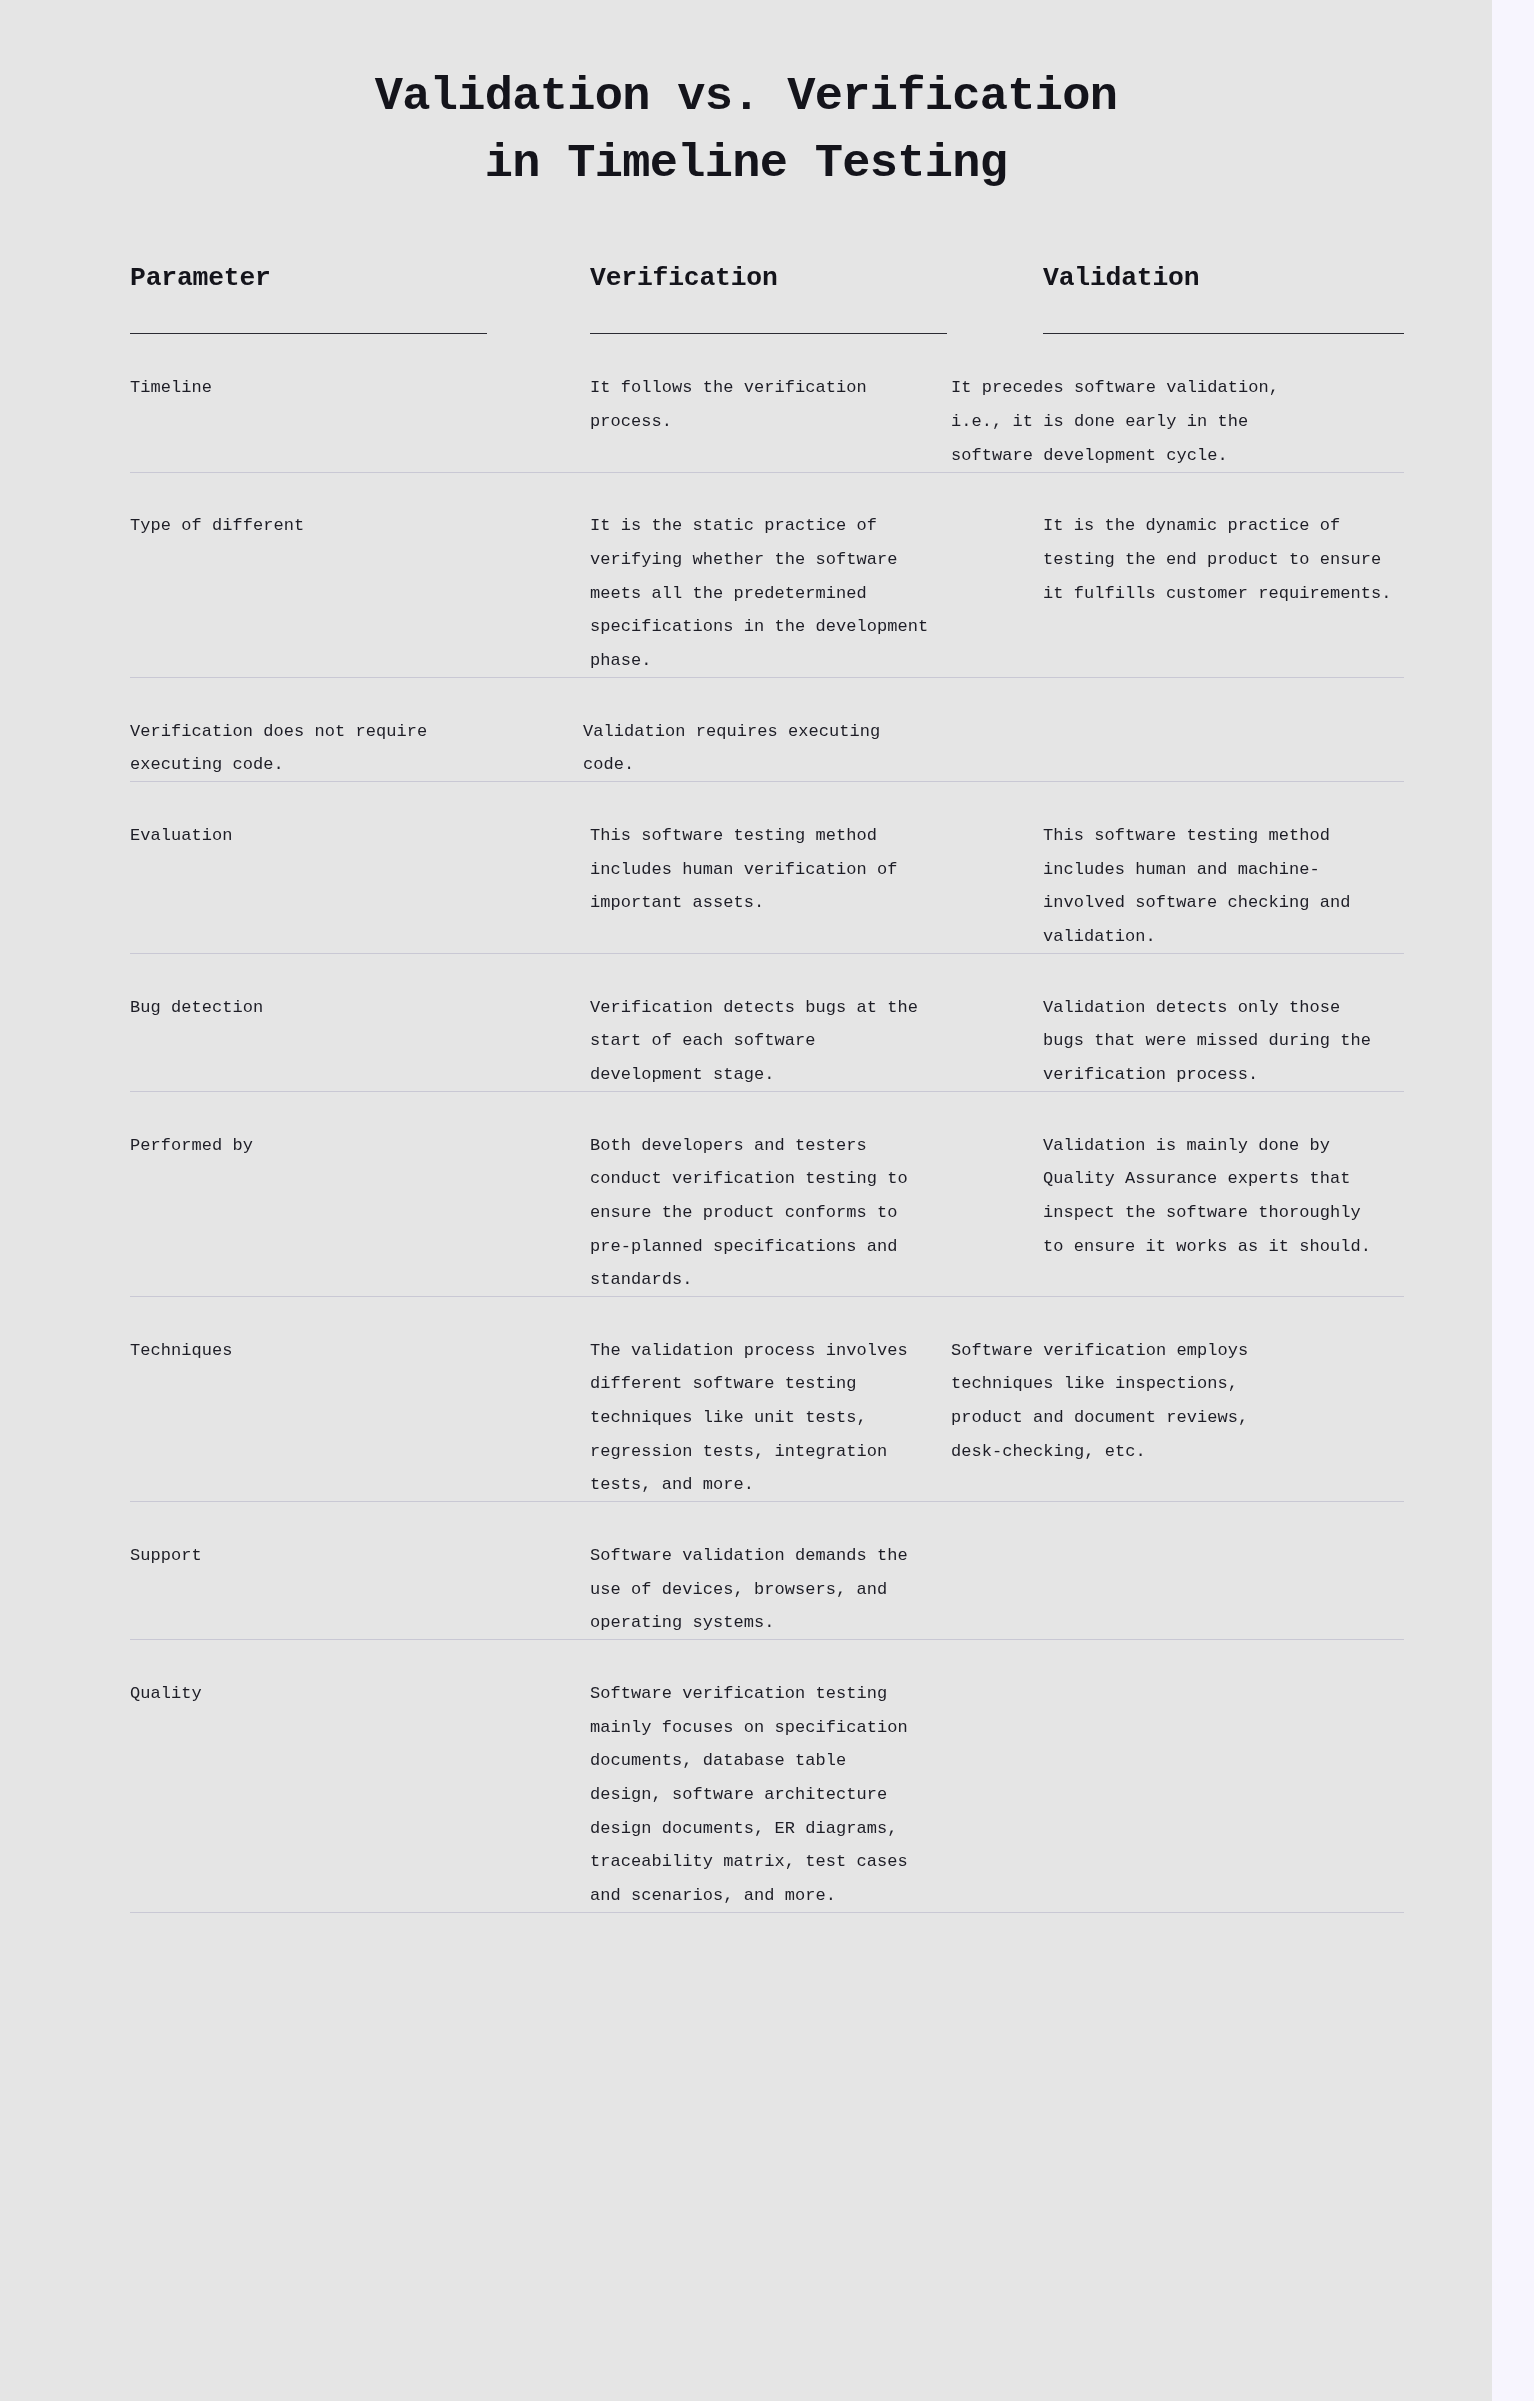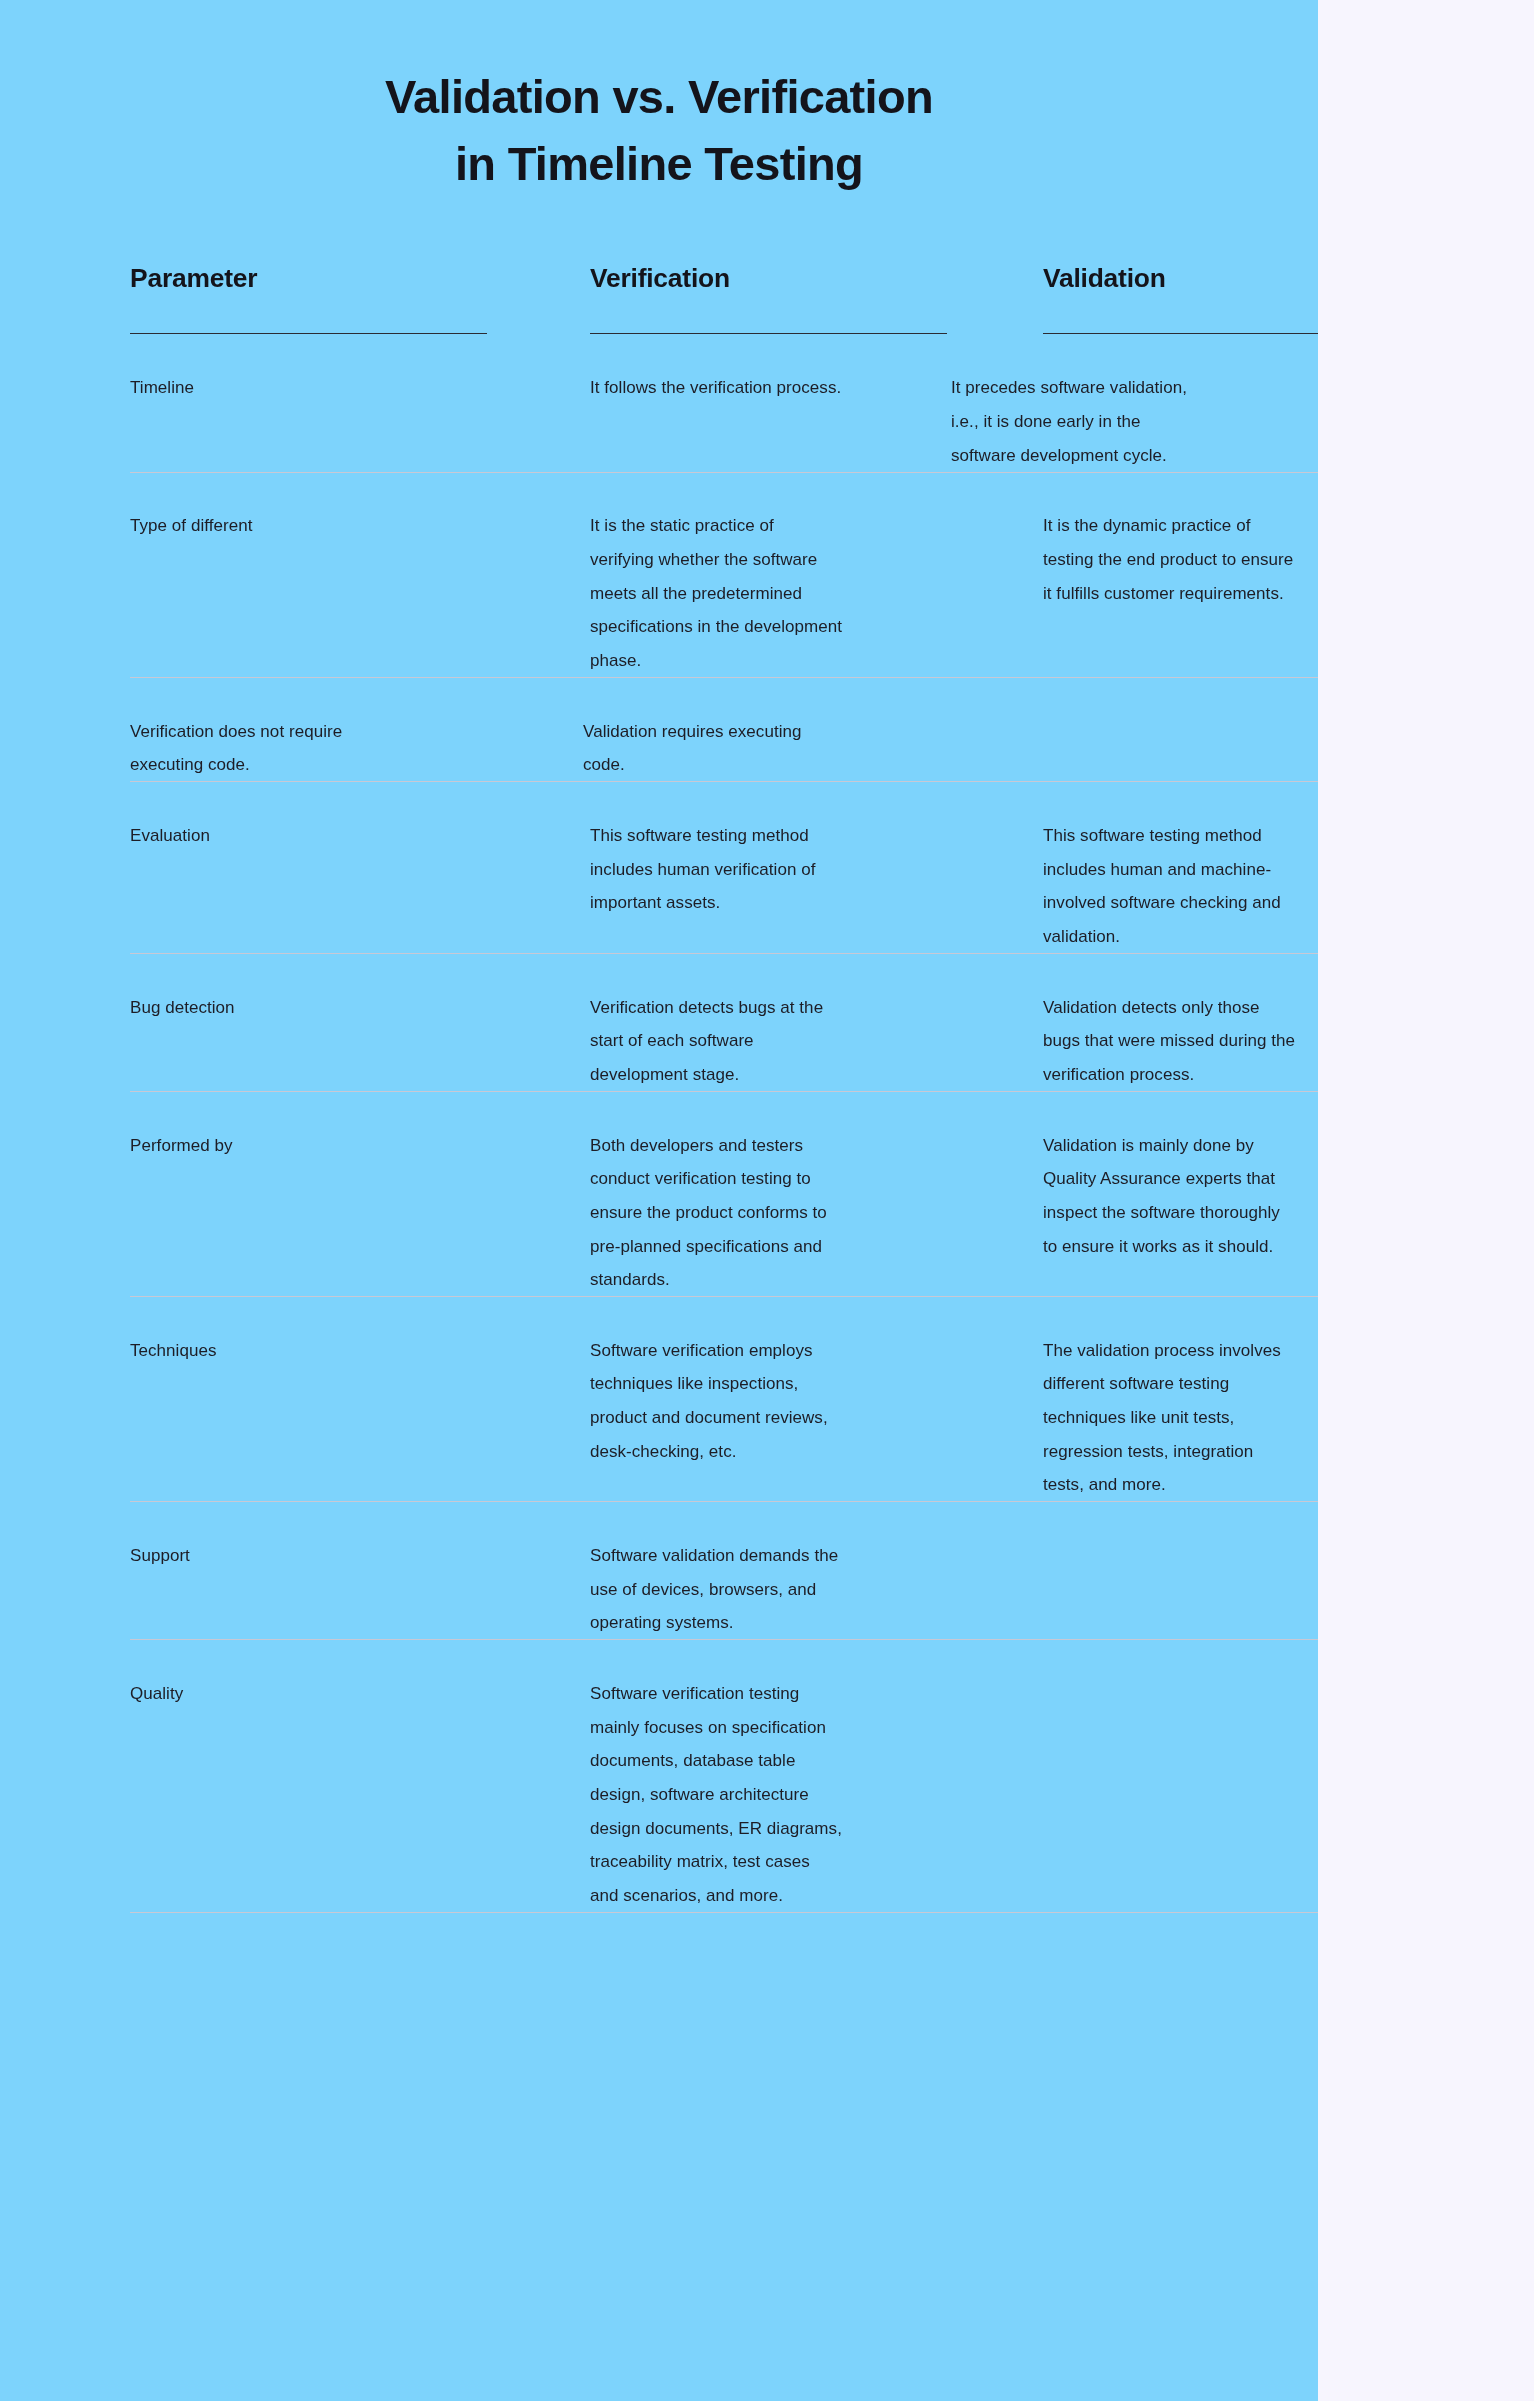--- a/index.html
+++ b/index.html
@@ -12,24 +12,25 @@
   }
 
   body {
     font-family: "Liberation Sans", "DejaVu Sans", sans-serif;
     color: #15151c;
     -webkit-font-smoothing: antialiased;
   }
 
   .page {
     position: relative;
-    width: 1318px;
+    width: 1492px;
     height: 2401px;
-    background: #7dd3fc;
+    background: #e5e5e5;
     overflow: hidden;
+    font-family: Liberation Mono, monospace;
   }
 
   
   .title-block {
     padding-top: 64px;
     text-align: center;
   }
   .title-line {
     font-size: 47px;
     font-weight: 700;
@@ -243,32 +244,32 @@
 inspect the software thoroughly
 to ensure it works as it should.</div>
           </div>
           <div class="row-pad"></div>
           <div class="divider"></div>
         </div>
         <div class="row data-row">
           <div class="col col-param cell-param">
             <div class="cell-text">Techniques</div>
           </div>
-          <div class="col col-verify">
-            <div class="cell-text">Software verification employs
-techniques like inspections,
-product and document reviews,
-desk-checking, etc.</div>
-          </div>
           <div class="col col-valid">
             <div class="cell-text">The validation process involves
 different software testing
 techniques like unit tests,
 regression tests, integration
 tests, and more.</div>
+          </div>
+          <div class="col col-verify">
+            <div class="cell-text">Software verification employs
+techniques like inspections,
+product and document reviews,
+desk-checking, etc.</div>
           </div>
           <div class="row-pad"></div>
           <div class="divider"></div>
         </div>
         <div class="row data-row">
           <div class="col col-param cell-param">
             <div class="cell-text">Support</div>
           </div>
           <div class="col col-valid">
             <div class="cell-text">Software validation demands the

